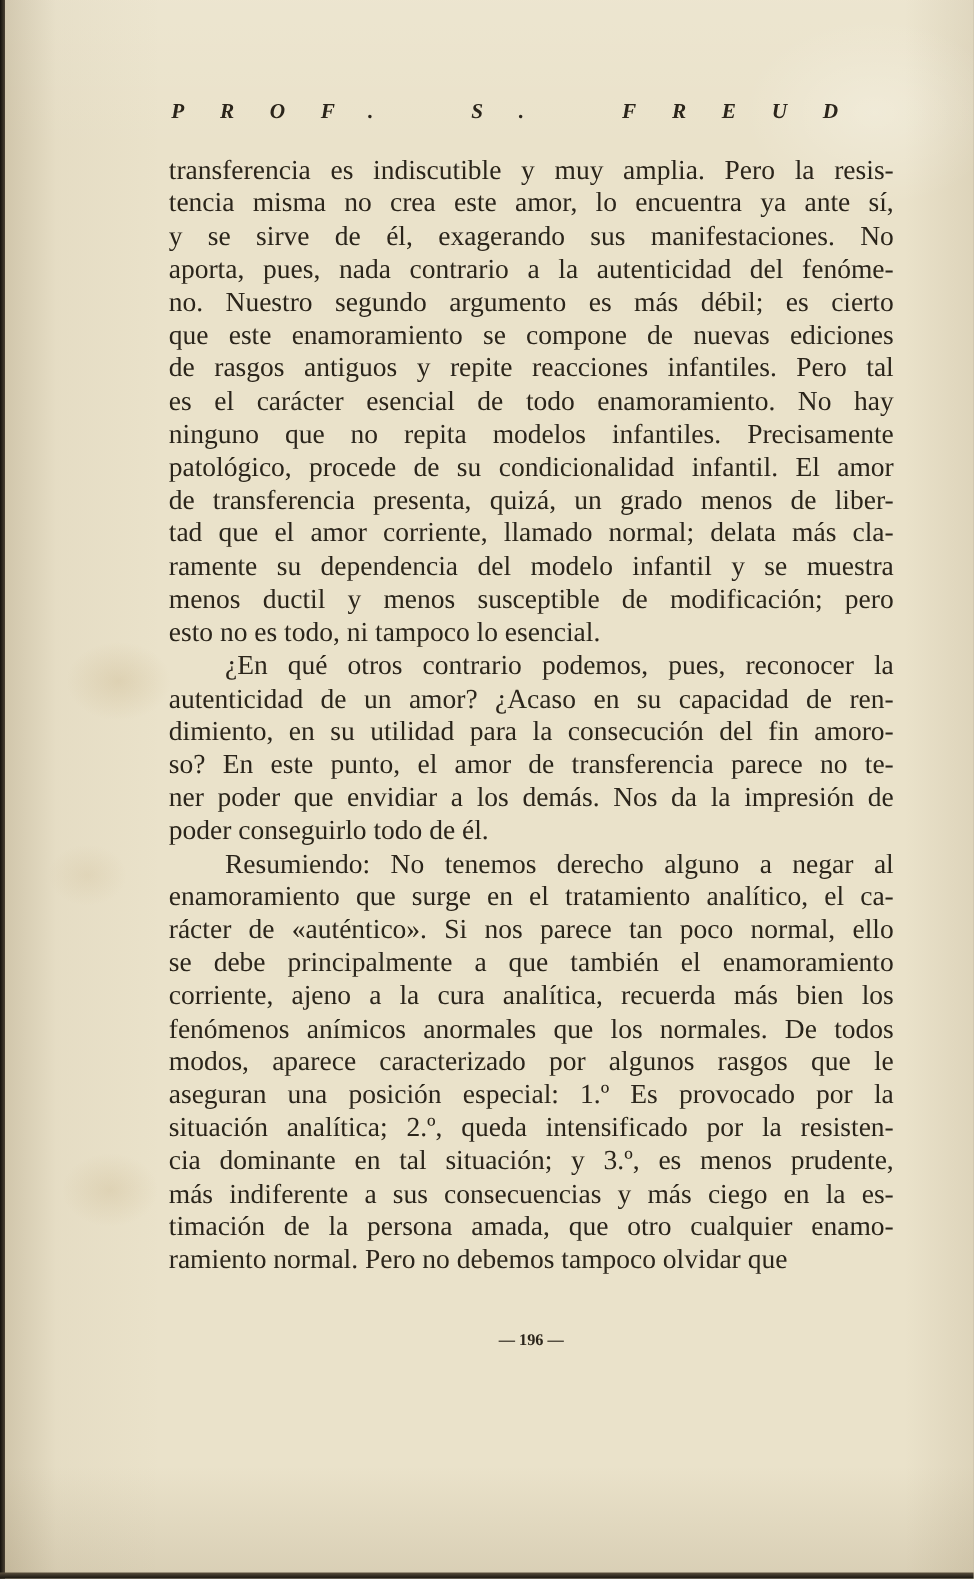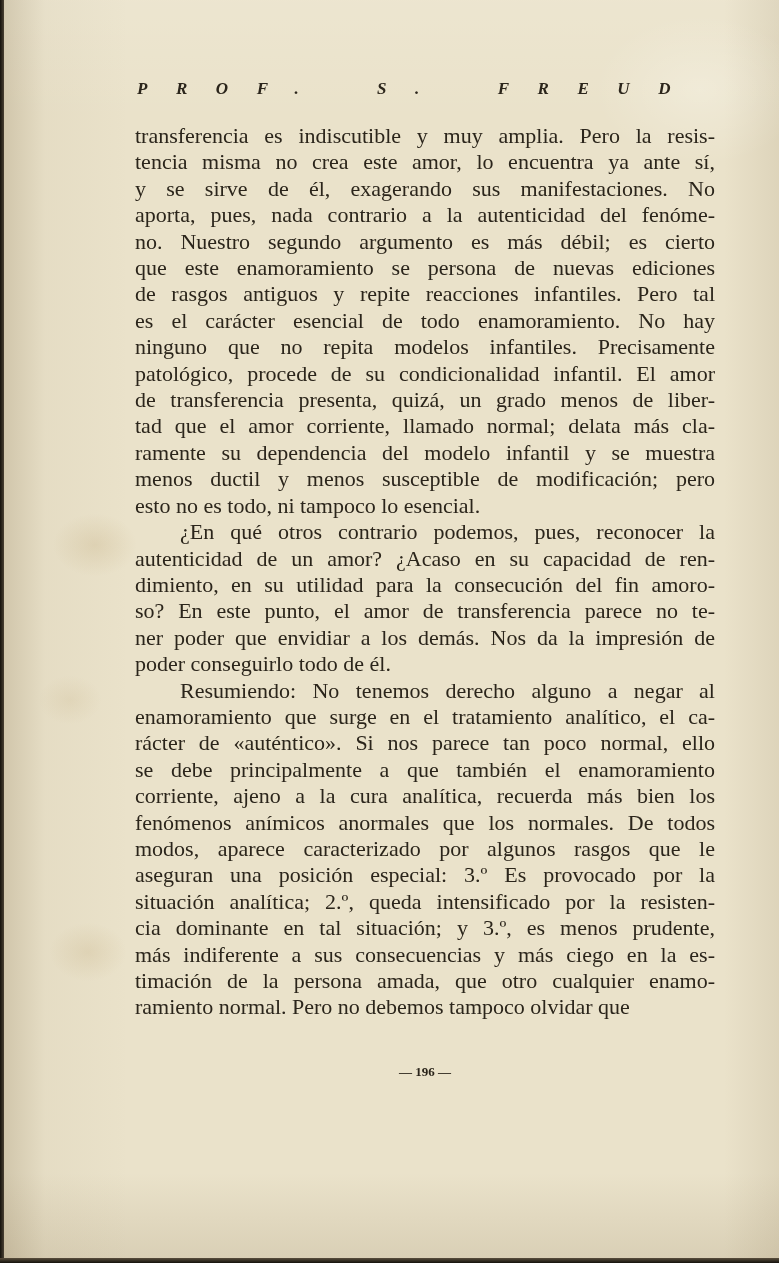--- a/index.html
+++ b/index.html
@@ -94,21 +94,21 @@
 
   <div class="running-header">PROF. S. FREUD</div>
 
   <div class="text-block">
       <div class="paragraph">
         <div class="line">transferencia es indiscutible y muy amplia. Pero la resis-</div>
         <div class="line">tencia misma no crea este amor, lo encuentra ya ante sí,</div>
         <div class="line">y se sirve de él, exagerando sus manifestaciones. No</div>
         <div class="line">aporta, pues, nada contrario a la autenticidad del fenóme-</div>
         <div class="line">no. Nuestro segundo argumento es más débil; es cierto</div>
-        <div class="line">que este enamoramiento se persona de nuevas ediciones</div>
+        <div class="line">que este enamoramiento se compone de nuevas ediciones</div>
         <div class="line">de rasgos antiguos y repite reacciones infantiles. Pero tal</div>
         <div class="line">es el carácter esencial de todo enamoramiento. No hay</div>
         <div class="line">ninguno que no repita modelos infantiles. Precisamente</div>
         <div class="line">patológico, procede de su condicionalidad infantil. El amor</div>
         <div class="line">de transferencia presenta, quizá, un grado menos de liber-</div>
         <div class="line">tad que el amor corriente, llamado normal; delata más cla-</div>
         <div class="line">ramente su dependencia del modelo infantil y se muestra</div>
         <div class="line">menos ductil y menos susceptible de modificación; pero</div>
         <div class="line last">esto no es todo, ni tampoco lo esencial.</div>
       </div>
@@ -121,21 +121,21 @@
         <div class="line last">poder conseguirlo todo de él.</div>
       </div>
       <div class="paragraph">
         <div class="line indent">Resumiendo: No tenemos derecho alguno a negar al</div>
         <div class="line">enamoramiento que surge en el tratamiento analítico, el ca-</div>
         <div class="line">rácter de «auténtico». Si nos parece tan poco normal, ello</div>
         <div class="line">se debe principalmente a que también el enamoramiento</div>
         <div class="line">corriente, ajeno a la cura analítica, recuerda más bien los</div>
         <div class="line">fenómenos anímicos anormales que los normales. De todos</div>
         <div class="line">modos, aparece caracterizado por algunos rasgos que le</div>
-        <div class="line">aseguran una posición especial: 3.º Es provocado por la</div>
+        <div class="line">aseguran una posición especial: 1.º Es provocado por la</div>
         <div class="line">situación analítica; 2.º, queda intensificado por la resisten-</div>
         <div class="line">cia dominante en tal situación; y 3.º, es menos prudente,</div>
         <div class="line">más indiferente a sus consecuencias y más ciego en la es-</div>
         <div class="line">timación de la persona amada, que otro cualquier enamo-</div>
         <div class="line last">ramiento normal. Pero no debemos tampoco olvidar que</div>
       </div>
     </div>
 
   <div class="page-number">— 196 —</div>
 

